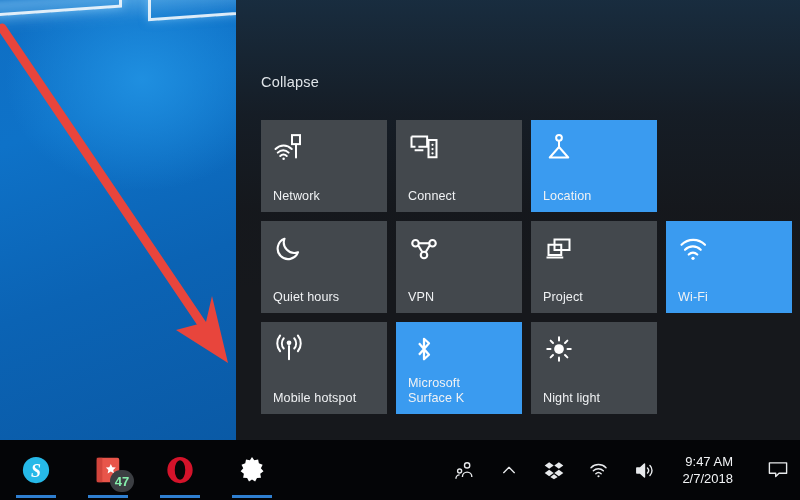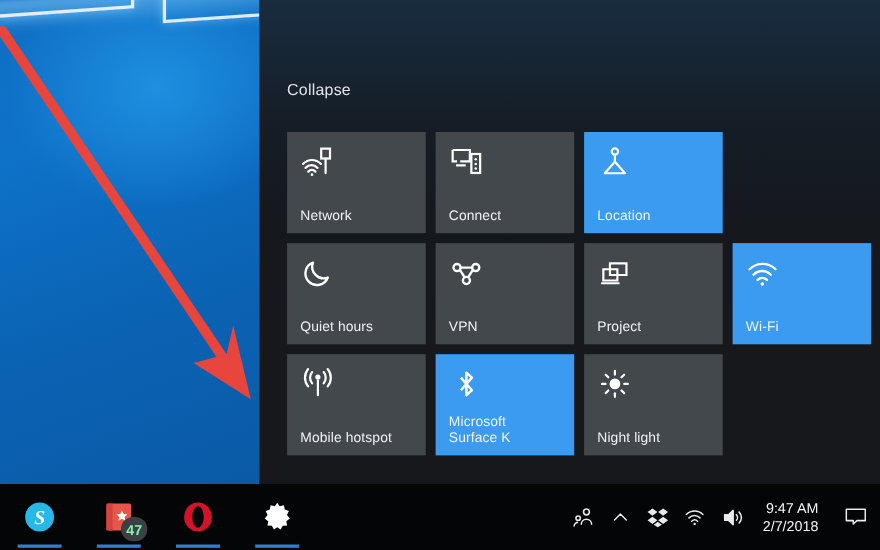--- a/index.html
+++ b/index.html
@@ -186,20 +186,21 @@
     justify-content: center;
     box-sizing: border-box;
   }
 
   #tray {
     position: absolute;
     right: 0; top: 0;
     height: 60px;
     display: flex;
     align-items: center;
+    gap: 11px;
   }
   .tray-icon {
     width: 34px;
     height: 60px;
     display: flex;
     align-items: center;
     justify-content: center;
     color: #e8eaec;
   }
   .tray-icon svg { display: block; }

